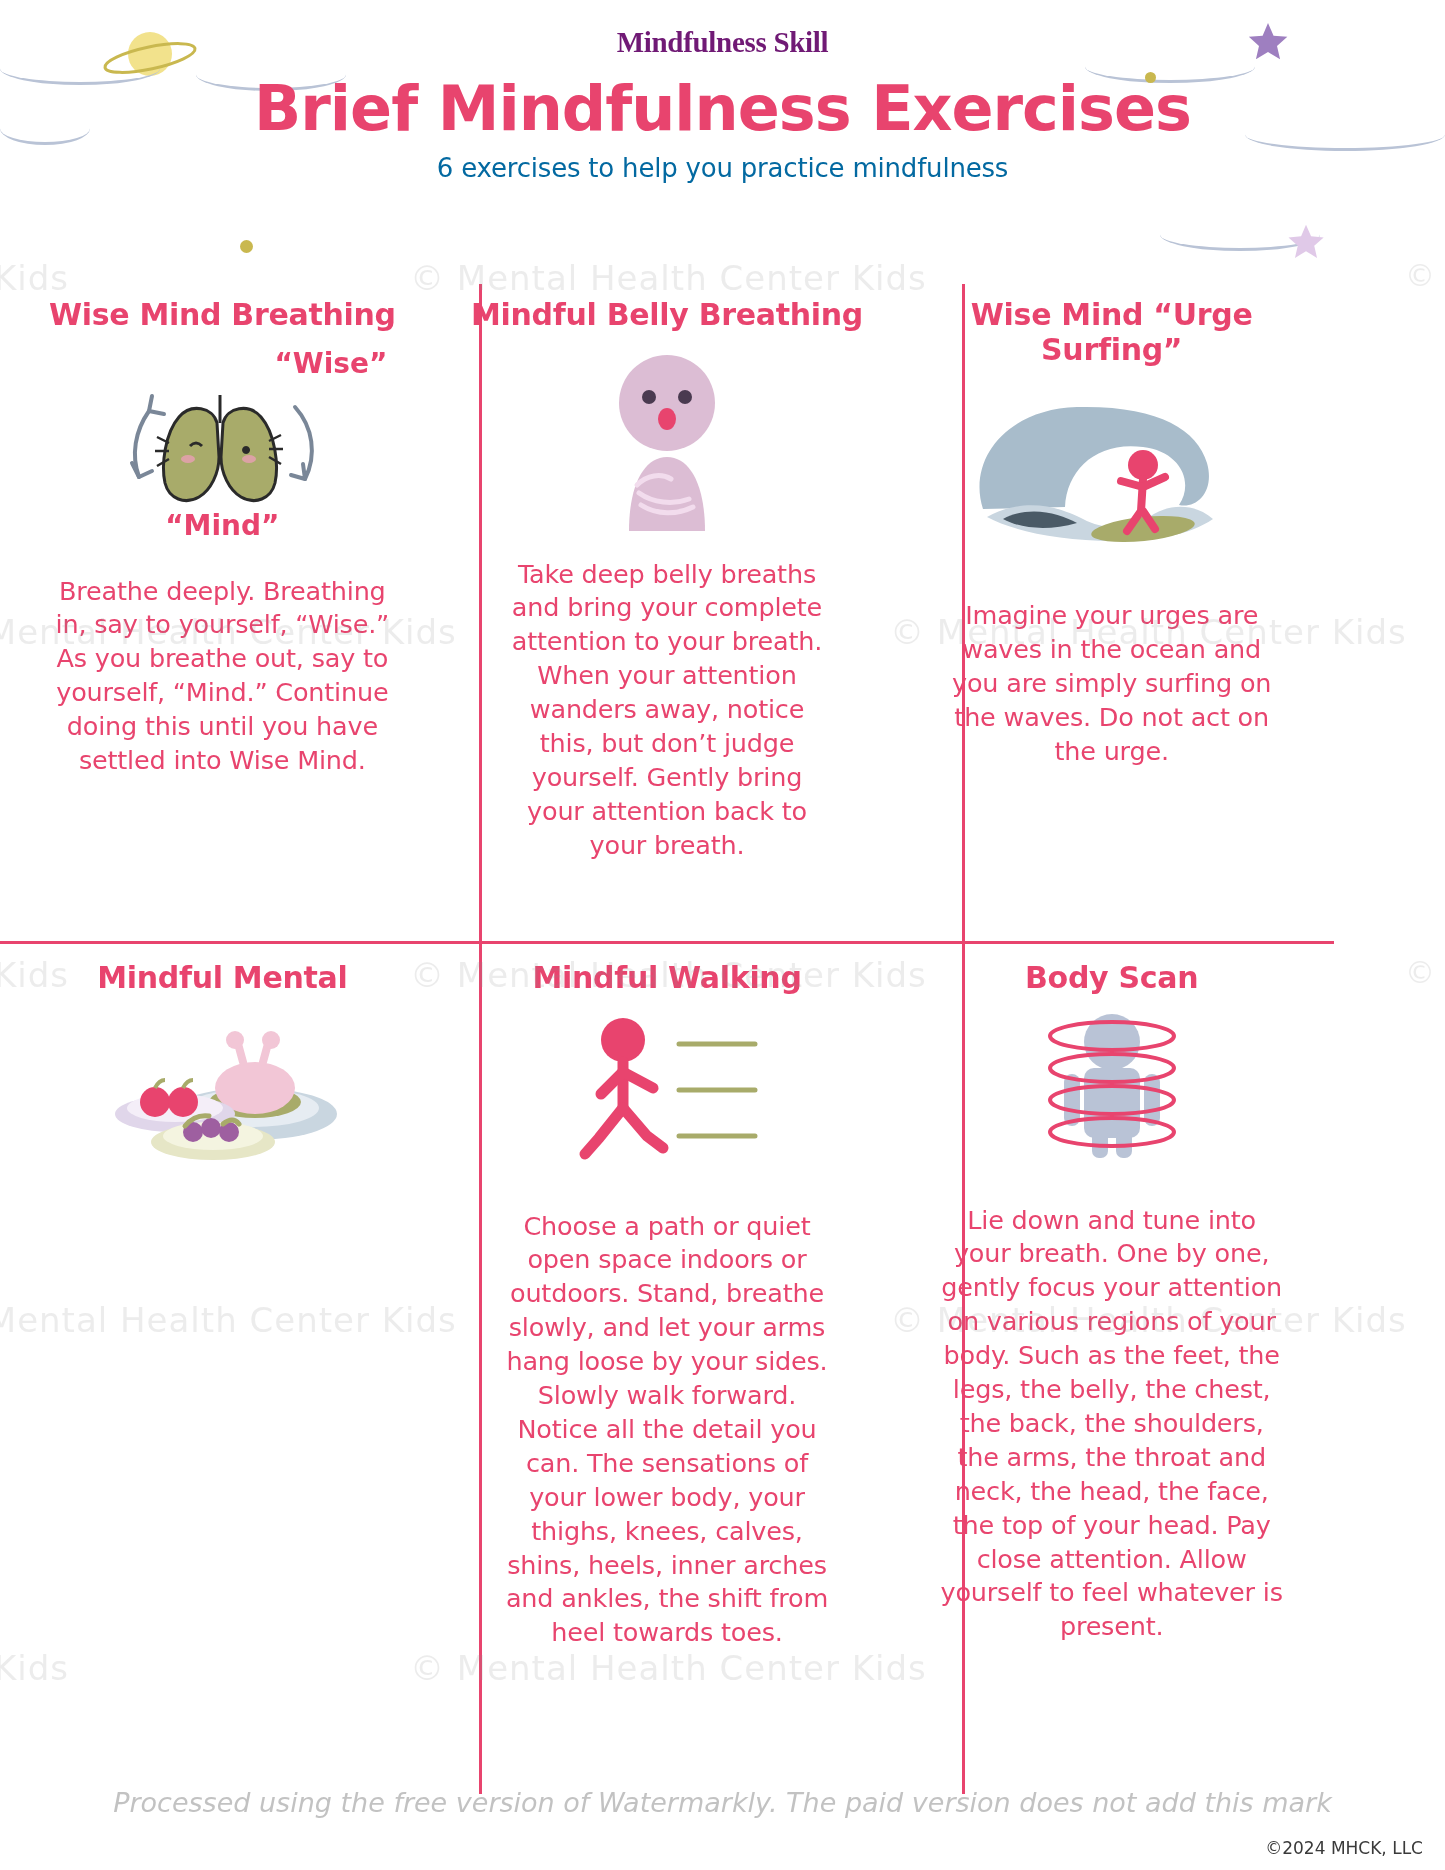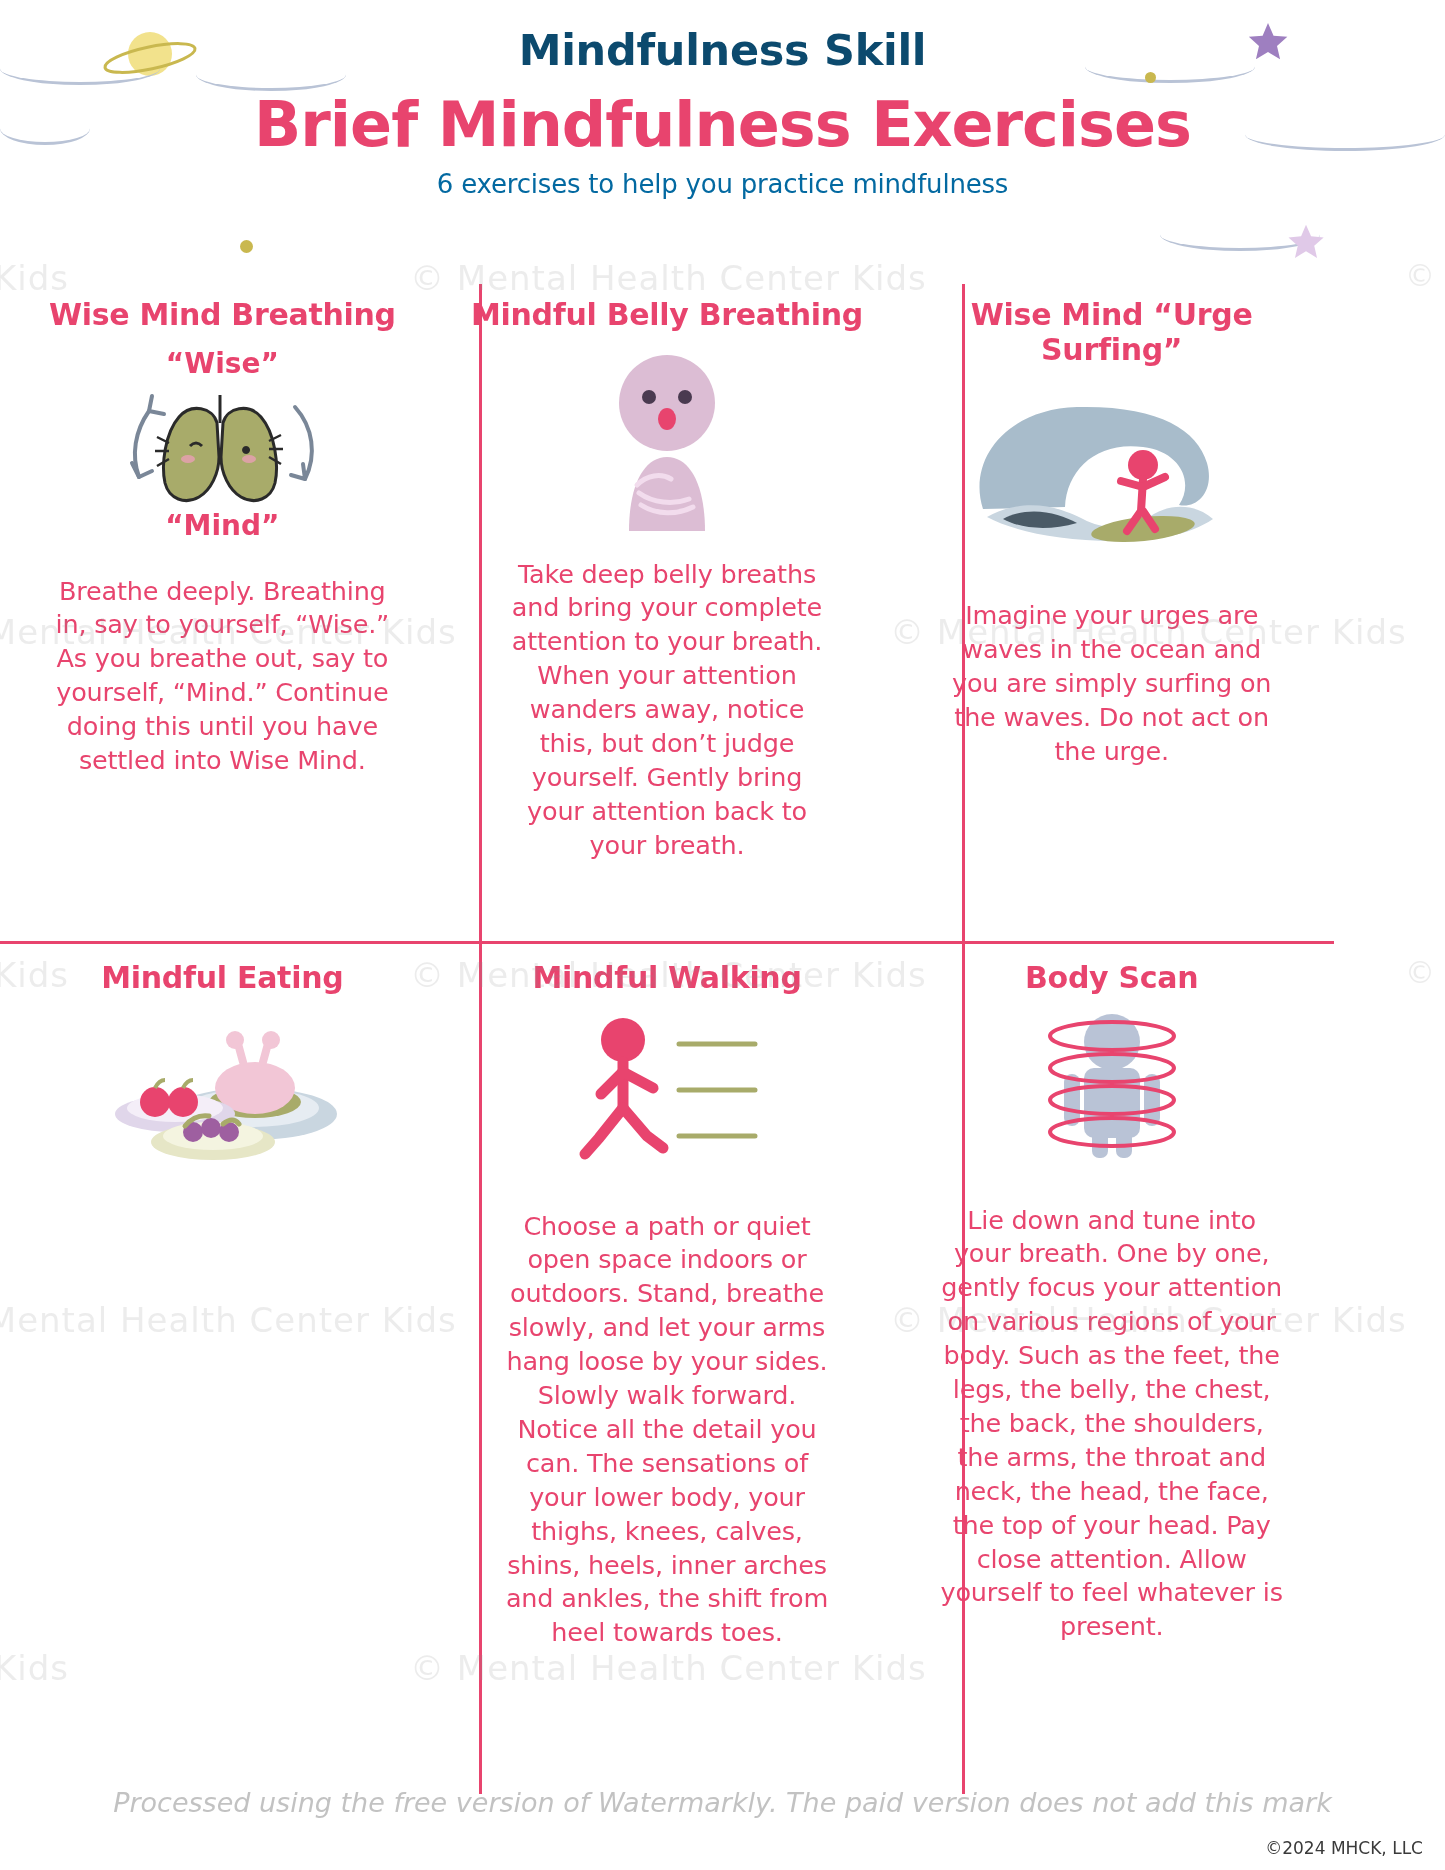--- a/index.html
+++ b/index.html
@@ -36,25 +36,26 @@
   }
 
   
   .header {
     position: relative;
     padding-top: 26px;
     text-align: center;
     z-index: 3;
   }
   .title-small {
-    font-size: 43px;
+    font-size: 29px;
     font-weight: bold;
-    color: #0c4a6e;
+    color: #701a75;
     letter-spacing: -0.3px;
     line-height: 1.12;
+    font-family: Liberation Serif, serif;
   }
   .title-big {
     font-size: 62px;
     font-weight: bold;
     color: #e8446e;
     letter-spacing: -1px;
     line-height: 1.08;
     margin-top: 18px;
   }
   .subtitle {
@@ -211,21 +212,21 @@
     <div class="v-line" style="left:479px; top:0; height:659px;"></div>
     <div class="v-line" style="left:962px; top:0; height:659px;"></div>
     <div class="h-line" style="top:657px;"></div>
     <div class="v-line" style="left:479px; top:659px; height:851px;"></div>
     <div class="v-line" style="left:962px; top:659px; height:851px;"></div>
 
     <div class="cell">
       <div class="cell-title">Wise Mind Breathing</div>
       <div class="art" style="margin-top:14px;">
         <div class="lungs-wrap">
-          <div class="quote-word" style="top:0;">“Wise”</div>
+          <div class="quote-word" style="top:0;text-align:right;">“Wise”</div>
           <div class="quote-word" style="top:162px;">“Mind”</div>
           <svg width="330" height="200" viewBox="0 0 330 200">
 
             <path d="M92 64 C78 84 74 108 82 130" fill="none" stroke="#7a8798" stroke-width="4" stroke-linecap="round"></path>
             <path d="M82 130 l-7 -14 M82 130 l13 -6" fill="none" stroke="#7a8798" stroke-width="4" stroke-linecap="round"></path>
             <path d="M92 64 l15 3 M92 64 l3 -15" fill="none" stroke="#7a8798" stroke-width="4" stroke-linecap="round"></path>
             <path d="M238 60 C256 80 260 108 248 132" fill="none" stroke="#7a8798" stroke-width="4" stroke-linecap="round"></path>
             <path d="M248 132 l-14 -4 M248 132 l-2 -15" fill="none" stroke="#7a8798" stroke-width="4" stroke-linecap="round"></path>
 
             <path d="M163 48 v28" stroke="#2a2a2a" stroke-width="3" fill="none"></path>
@@ -272,21 +273,21 @@
           <ellipse cx="196" cy="140" rx="52" ry="12" fill="#a8ab6a" transform="rotate(-6 196 140)"></ellipse>
           <circle cx="196" cy="76" r="15" fill="#e8446e"></circle>
           <path d="M196 90 l-2 32 l-14 20 M196 122 l12 18" stroke="#e8446e" stroke-width="8" fill="none" stroke-linecap="round"></path>
           <path d="M196 98 l-22 -6 M196 98 l22 -10" stroke="#e8446e" stroke-width="8" fill="none" stroke-linecap="round"></path>
         </svg>
       </div>
       <div class="cell-body" style="margin-top:40px; max-width:320px;">Imagine your urges are waves in the ocean and you are simply surfing on the waves.  Do not act on the urge.</div>
     </div>
 
     <div class="cell" style="padding-top:18px;">
-      <div class="cell-title">Mindful Eating</div>
+      <div class="cell-title">Mindful Mental</div>
       <div class="art" style="margin-top:22px;">
         <svg width="330" height="150" viewBox="0 0 330 150">
           <ellipse cx="196" cy="96" rx="84" ry="26" fill="#c9d6e0"></ellipse>
           <ellipse cx="196" cy="90" rx="66" ry="19" fill="#e6ecf2"></ellipse>
           <ellipse cx="198" cy="84" rx="46" ry="16" fill="#a8ab6a"></ellipse>
           <ellipse cx="198" cy="70" rx="40" ry="26" fill="#f2c6d6"></ellipse>
           <path d="M186 44 l-6 -22 M206 44 l6 -22" stroke="#f2c6d6" stroke-width="8" stroke-linecap="round"></path>
           <circle cx="178" cy="22" r="9" fill="#f2c6d6"></circle>
           <circle cx="214" cy="22" r="9" fill="#f2c6d6"></circle>
           <ellipse cx="118" cy="96" rx="60" ry="18" fill="#e0d6ea"></ellipse>

